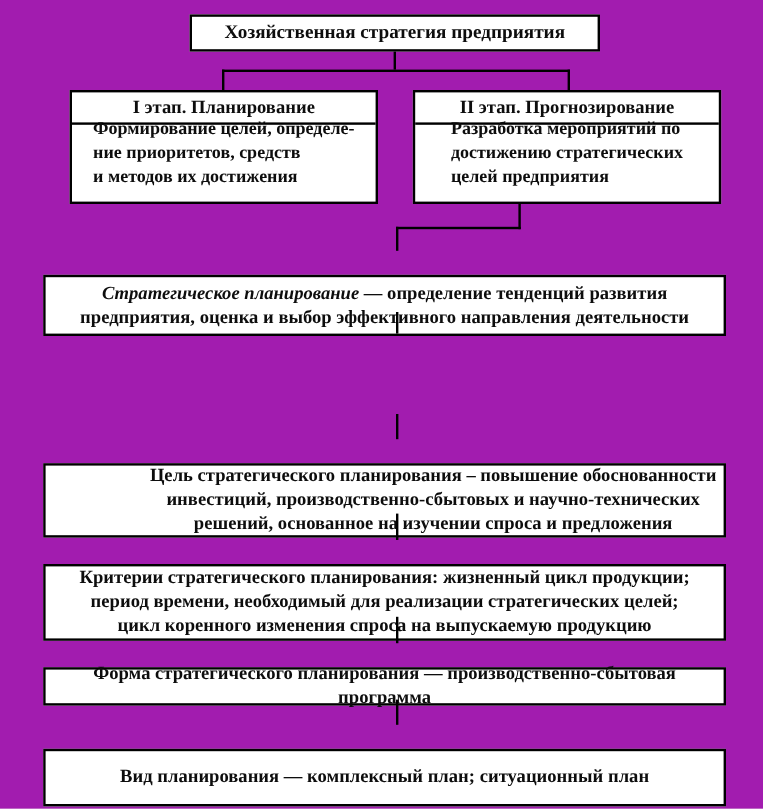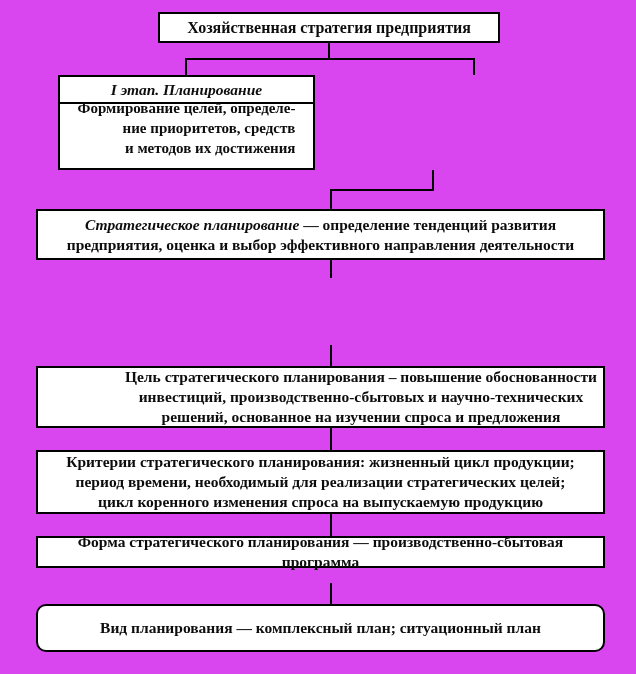--- a/index.html
+++ b/index.html
@@ -1,64 +1,63 @@
 <!DOCTYPE html>
 <html><head>
 <meta charset="utf-8">
 <style>
   html, body { margin: 0; padding: 0; background: #e8e8e8; }
   .page {
     position: relative;
     width: 636px;
     height: 674px;
     margin: 0 auto;
-    background: #d946ef;
+    background: #a21caf;
     font-family: "Liberation Serif", "DejaVu Serif", serif;
     color: #0d0d0d;
     overflow: hidden;
   }
   .box {
     position: absolute;
     box-sizing: border-box;
     border: 2px solid #000;
     background: #fff;
     display: flex;
     align-items: center;
     justify-content: center;
     text-align: center;
     font-weight: bold;
     white-space: pre-line;
     padding: 2px 6px;
   }
   .title-box { font-size: 16px; }
-  .wide { font-size: 15.5px; line-height: 20px; }
+  .wide { font-size: 15.5px; line-height: 20px; margin-top: 20px; }
   .col {
     position: absolute;
     box-sizing: border-box;
     border: 2px solid #000;
     background: #fff;
   }
   .col .hdr {
     box-sizing: border-box;
     height: 27px;
     border-bottom: 2px solid #000;
     display: flex;
     align-items: center;
     justify-content: center;
     font-weight: bold;
-    font-style: italic;
     font-size: 15.5px;
   }
   .col .bdy {
     box-sizing: border-box;
     height: 48px;
     display: flex;
     align-items: center;
     justify-content: center;
-    text-align: right;
+    text-align: left;
     font-weight: bold;
     font-size: 15px;
     line-height: 20px;
     white-space: pre-line;
     padding: 0 4px;
   }
   .line { position: absolute; background: #000; }
   .lead { font-style: italic; }
 </style>
 </head>
@@ -75,20 +74,26 @@
   <div class="line" style="left:185px; top:58px; width:2px; height:17px;"></div>
   <div class="line" style="left:473px; top:58px; width:2px; height:17px;"></div>
 
   <div class="col" style="left:58px; top:75px; width:257px; height:95px;">
     <div class="hdr">I этап. Планирование</div>
     <div class="bdy">Формирование целей, определе-
 ние приоритетов, средств
 и методов их достижения</div>
   </div>
 
+  <div class="col" style="left:344px; top:75px; width:257px; height:95px;">
+    <div class="hdr">II этап. Прогнозирование</div>
+    <div class="bdy">Разработка мероприятий по
+достижению стратегических
+целей предприятия</div>
+  </div>
 
   <div class="line" style="left:432px; top:170px; width:2px; height:21px;"></div>
   <div class="line" style="left:330px; top:189px; width:104px; height:2px;"></div>
   <div class="line" style="left:330px; top:189px; width:2px; height:20px;"></div>
 
   <div class="box wide" style="left:36px; top:209px; width:569px; height:51px;">
     <div><span class="lead">Стратегическое планирование</span><span> — определение тенденций развития
 предприятия, оценка и выбор эффективного направления деятельности</span></div>
   </div>
 
@@ -113,17 +118,17 @@
 
   <div class="line" style="left:330px; top:514px; width:2px; height:22px;"></div>
 
   <div class="box wide" style="left:36px; top:536px; width:569px; height:32px;">
     <span>Форма стратегического планирования — производственно-сбытовая
 программа</span>
   </div>
 
   <div class="line" style="left:330px; top:583px; width:2px; height:21px;"></div>
 
-  <div class="box wide" style="left:36px; top:604px; width:569px; height:48px;border-radius:10px;">
+  <div class="box wide" style="left:36px; top:604px; width:569px; height:48px;">
     <span>Вид планирования — комплексный план; ситуационный план</span>
   </div>
 
 </div>
 
 </body></html>

